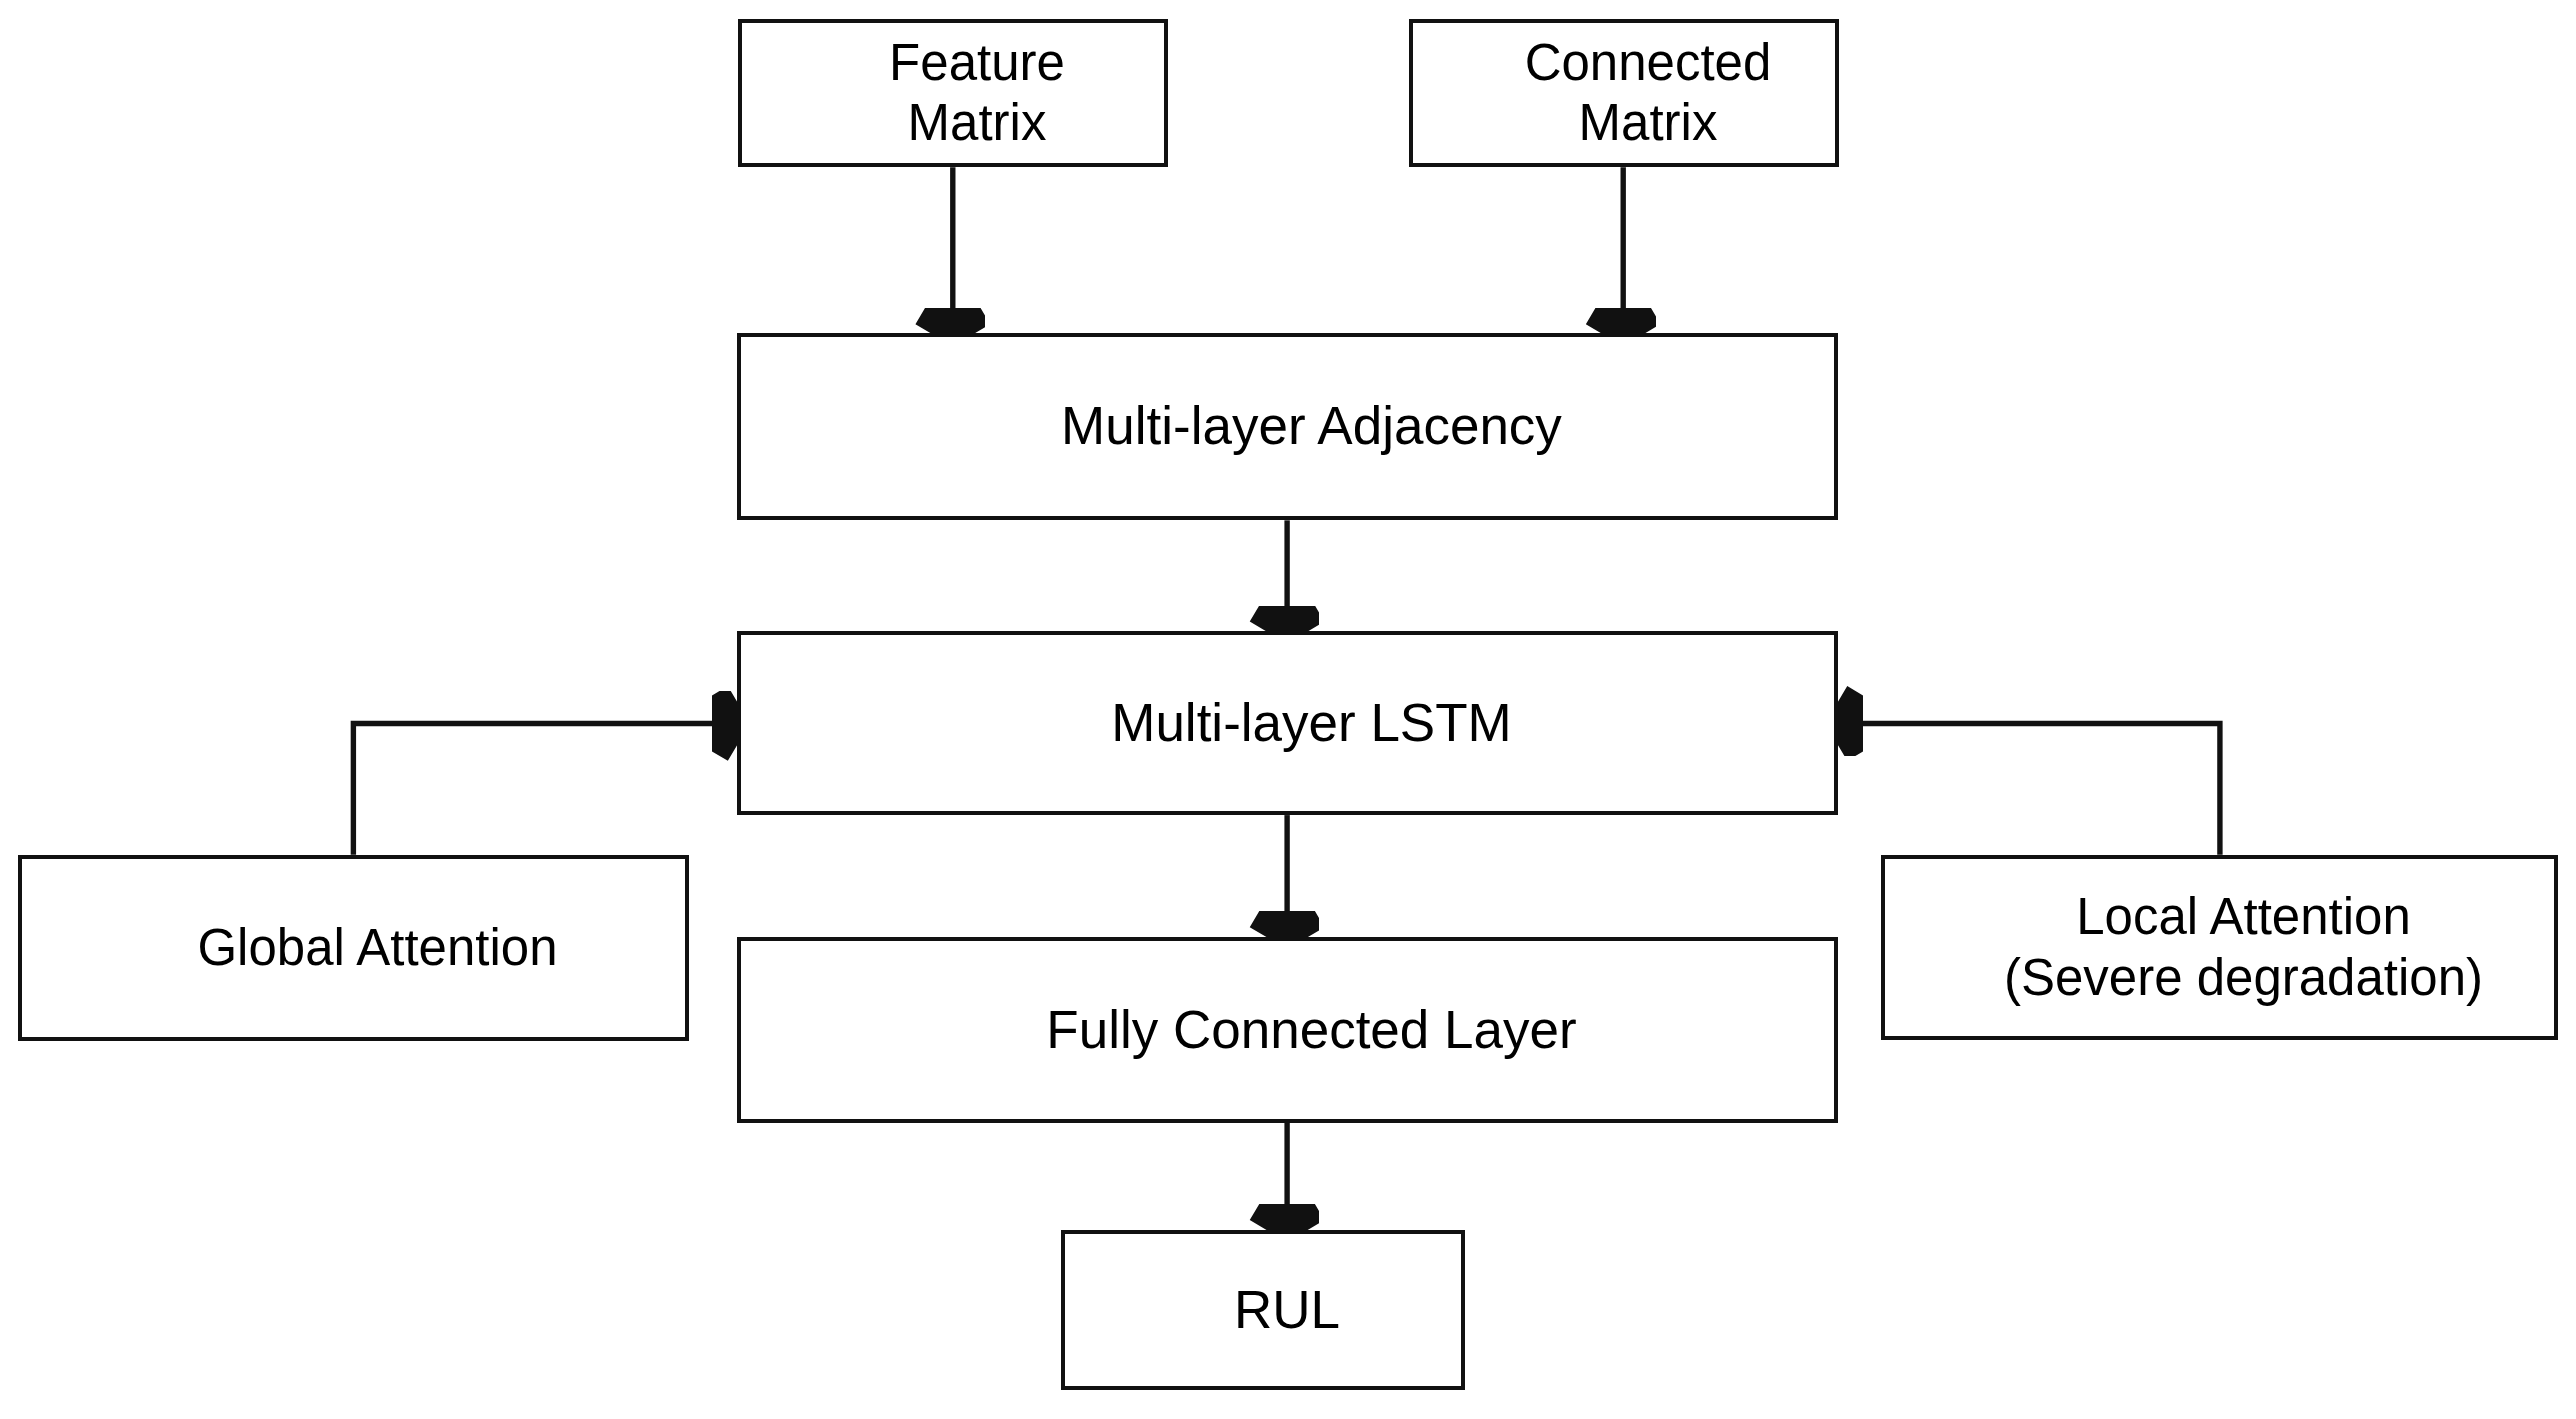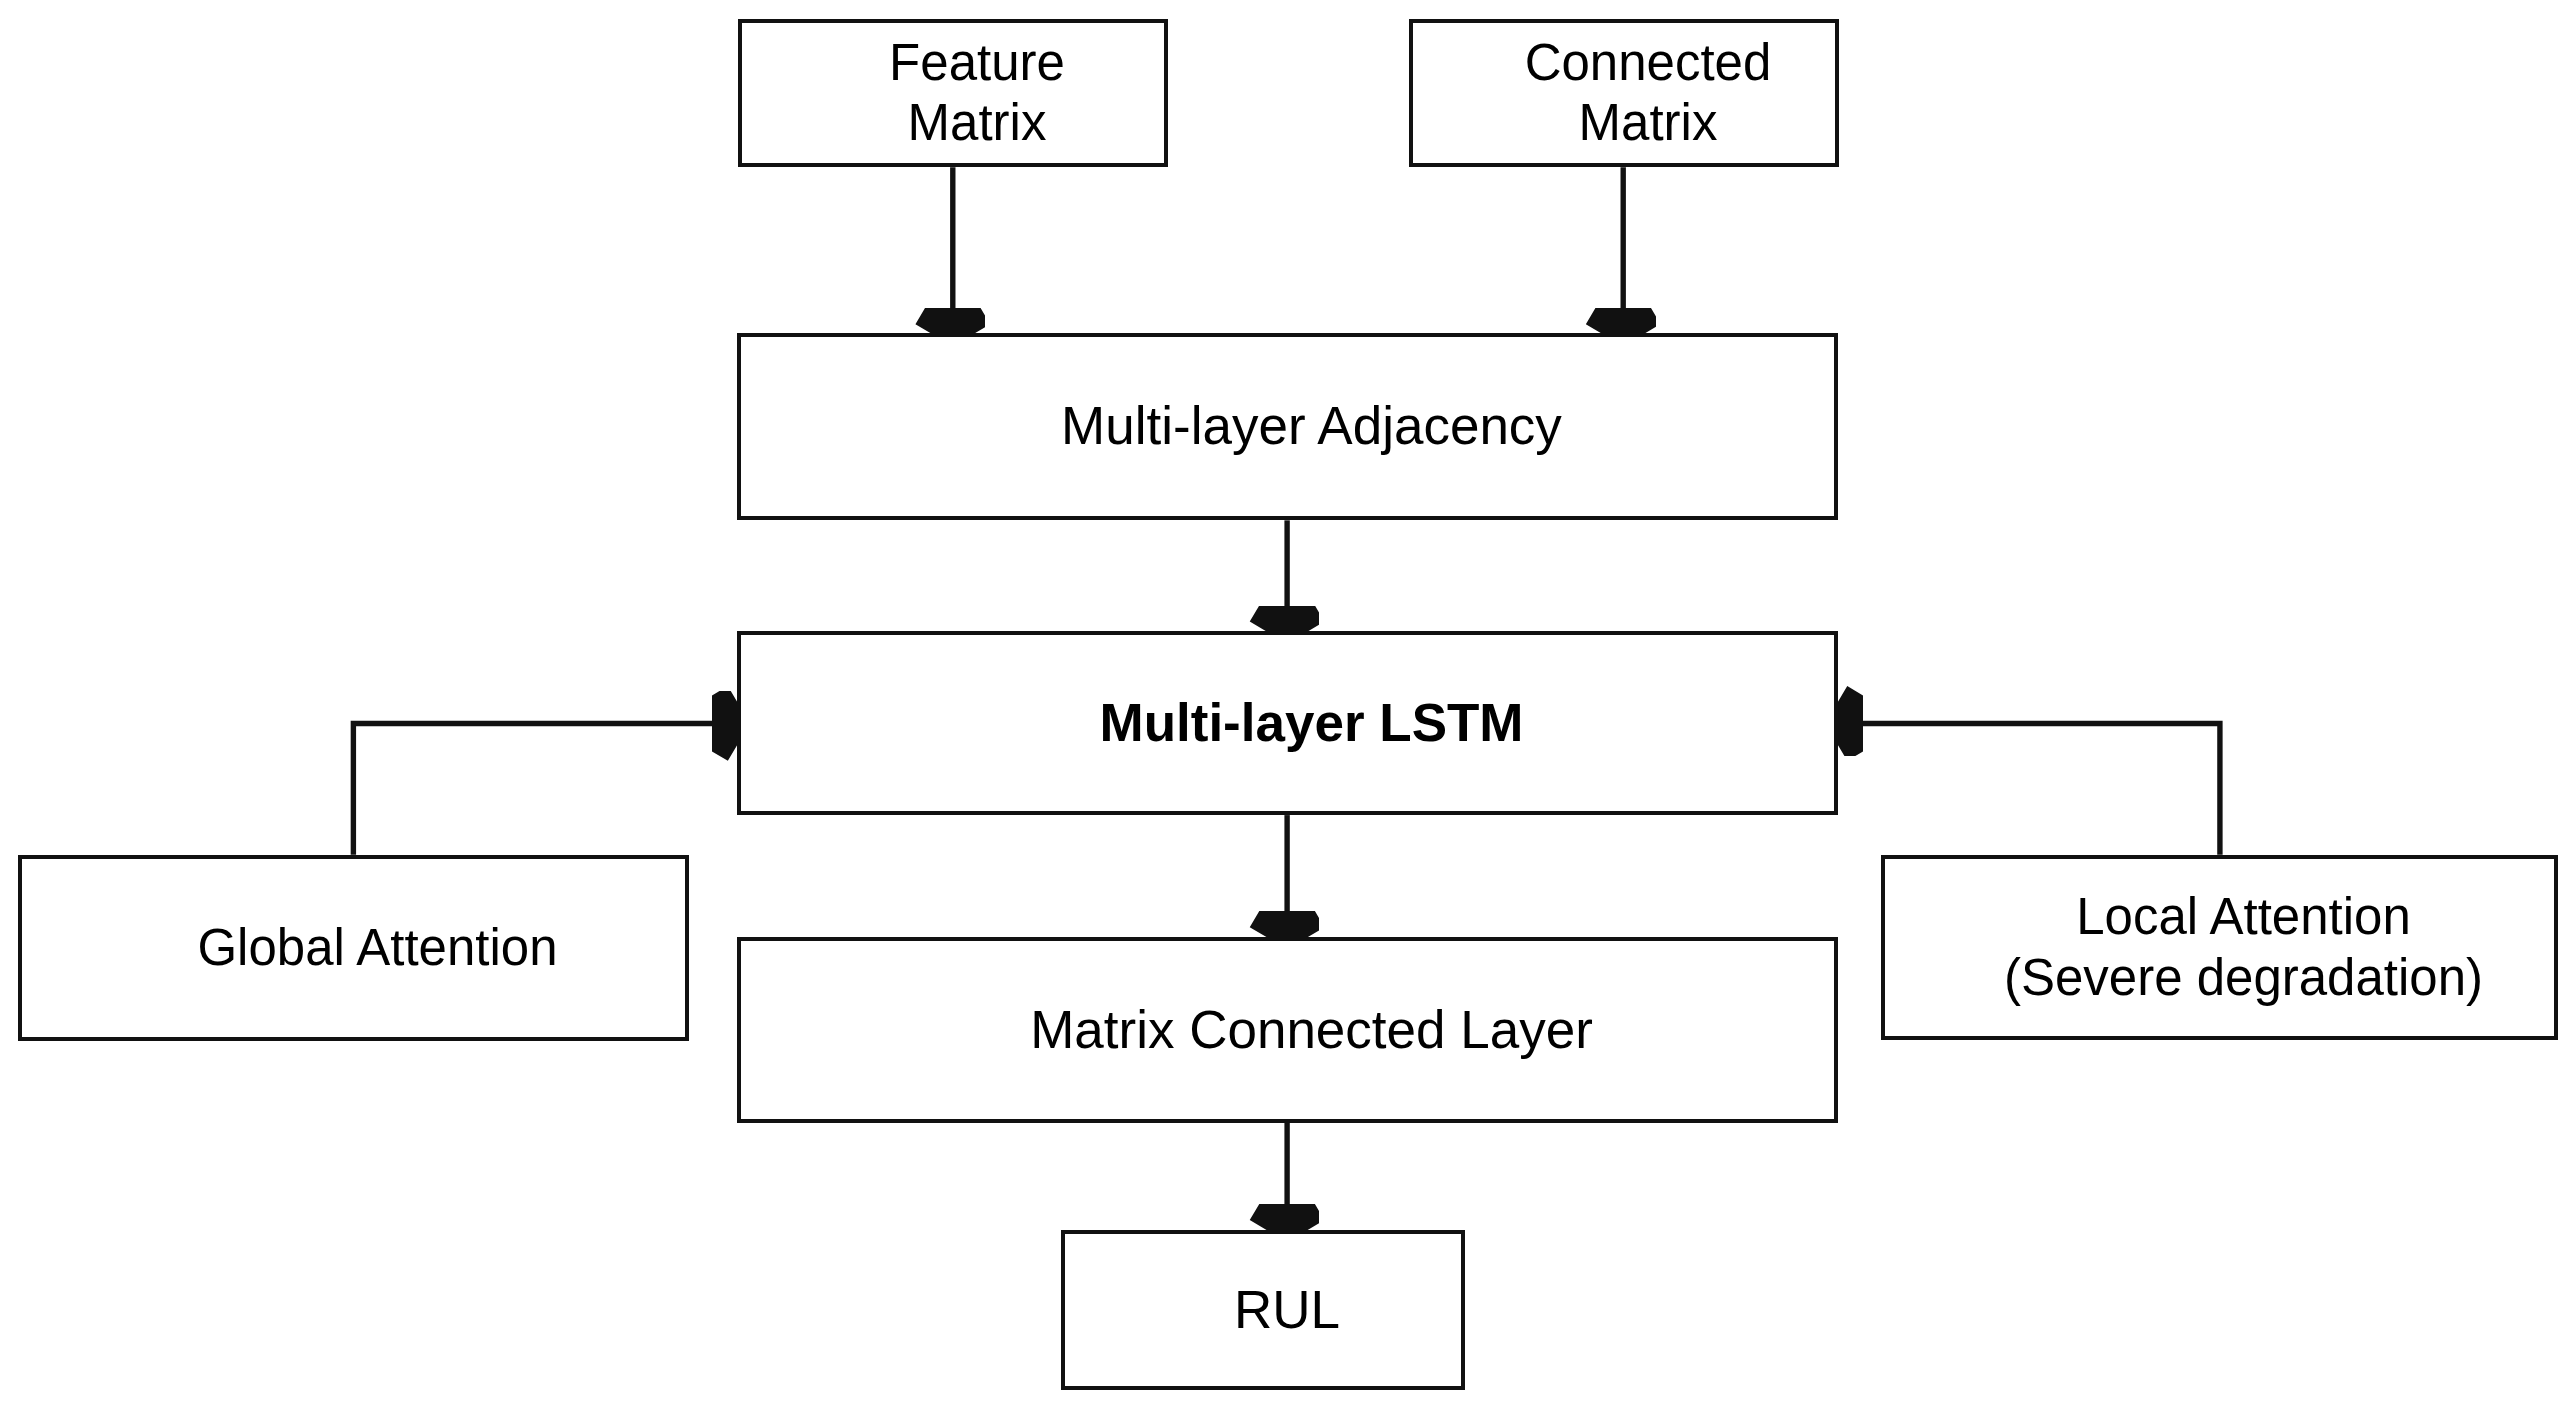--- a/index.html
+++ b/index.html
@@ -32,21 +32,21 @@
     padding-left: 48px;
   }
   .node .line {
     display: block;
     white-space: nowrap;
   }
   
   #node-feature-matrix   { left: 738px;  top: 19px;   width: 430px;  height: 148px; font-size: 51px; }
   #node-adjacency-matrix { left: 1409px; top: 19px;   width: 430px;  height: 148px; font-size: 51px; }
   #node-graphsage        { left: 737px;  top: 333px;  width: 1101px; height: 187px; font-size: 53px; }
-  #node-lstm             { left: 737px;  top: 631px;  width: 1101px; height: 184px; font-size: 53px; font-weight: bold; }
+  #node-lstm             { left: 737px;  top: 631px;  width: 1101px; height: 184px; font-size: 53px; }
   #node-global-attention { left: 18px;   top: 855px;  width: 671px;  height: 186px; font-size: 51px; text-align: right; }
   #node-local-attention  { left: 1881px; top: 855px;  width: 677px;  height: 185px; font-size: 51px; }
   #node-fc-layer         { left: 737px;  top: 937px; width: 1101px; height: 186px; font-size: 53px; }
   #node-rul              { left: 1061px; top: 1230px; width: 404px;  height: 160px; font-size: 53px; }
 
   
   #connectors {
     position: absolute;
     left: 0;
     top: 0;
@@ -122,21 +122,21 @@
   <div class="node" id="node-global-attention">
     <span class="line">Global Attention</span>
   </div>
 
   <div class="node" id="node-local-attention">
     <span class="line">Local Attention</span>
     <span class="line">(Severe degradation)</span>
   </div>
 
   <div class="node" id="node-fc-layer">
-    <span class="line">Matrix Connected Layer</span>
+    <span class="line">Fully Connected Layer</span>
   </div>
 
   <div class="node" id="node-rul">
     <span class="line">RUL</span>
   </div>
 
 </div>
 
 
 </body></html>

